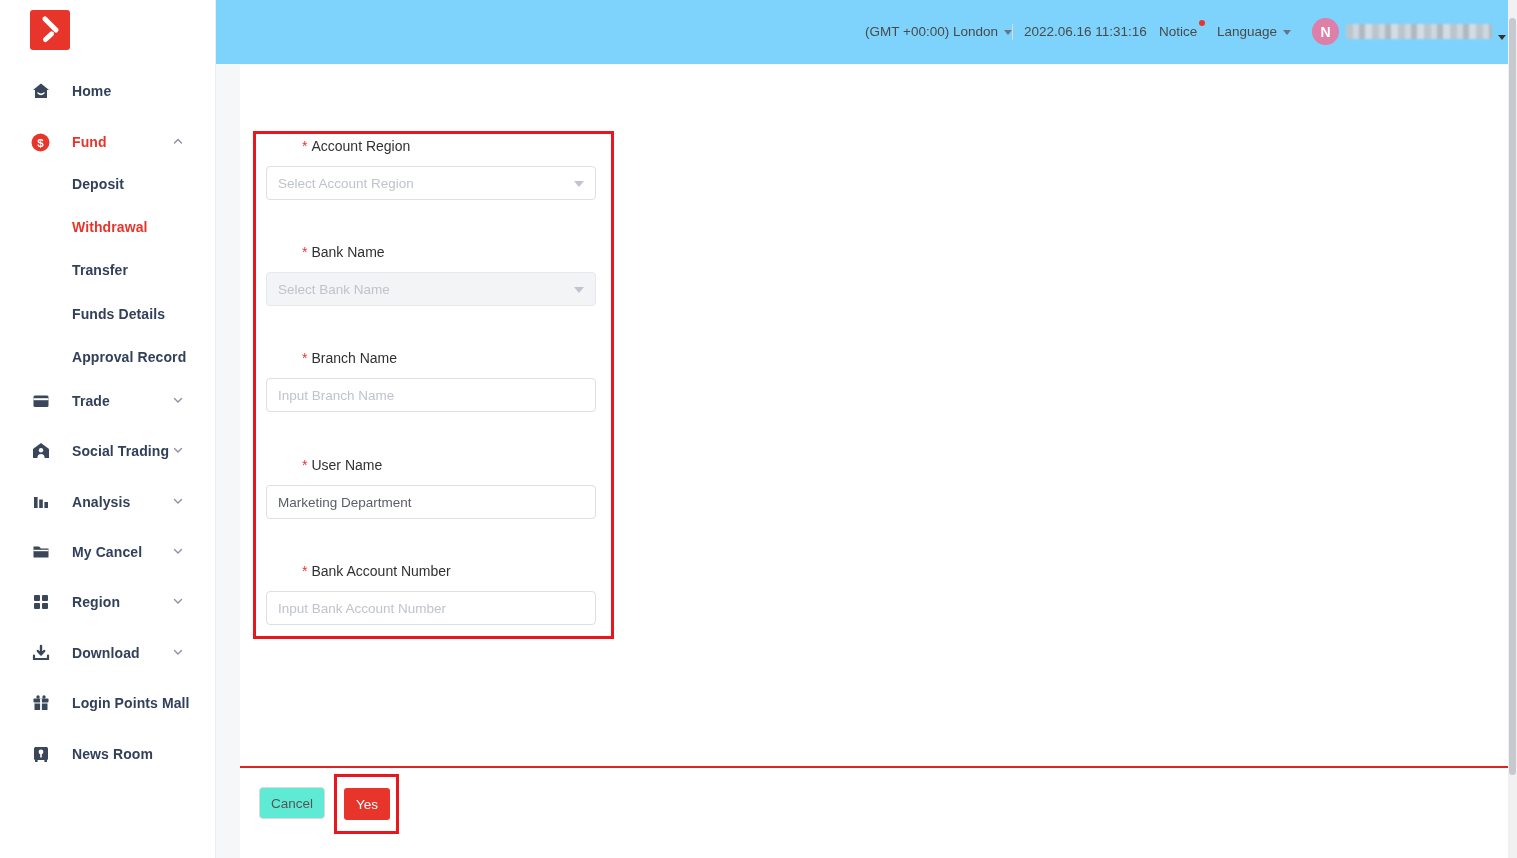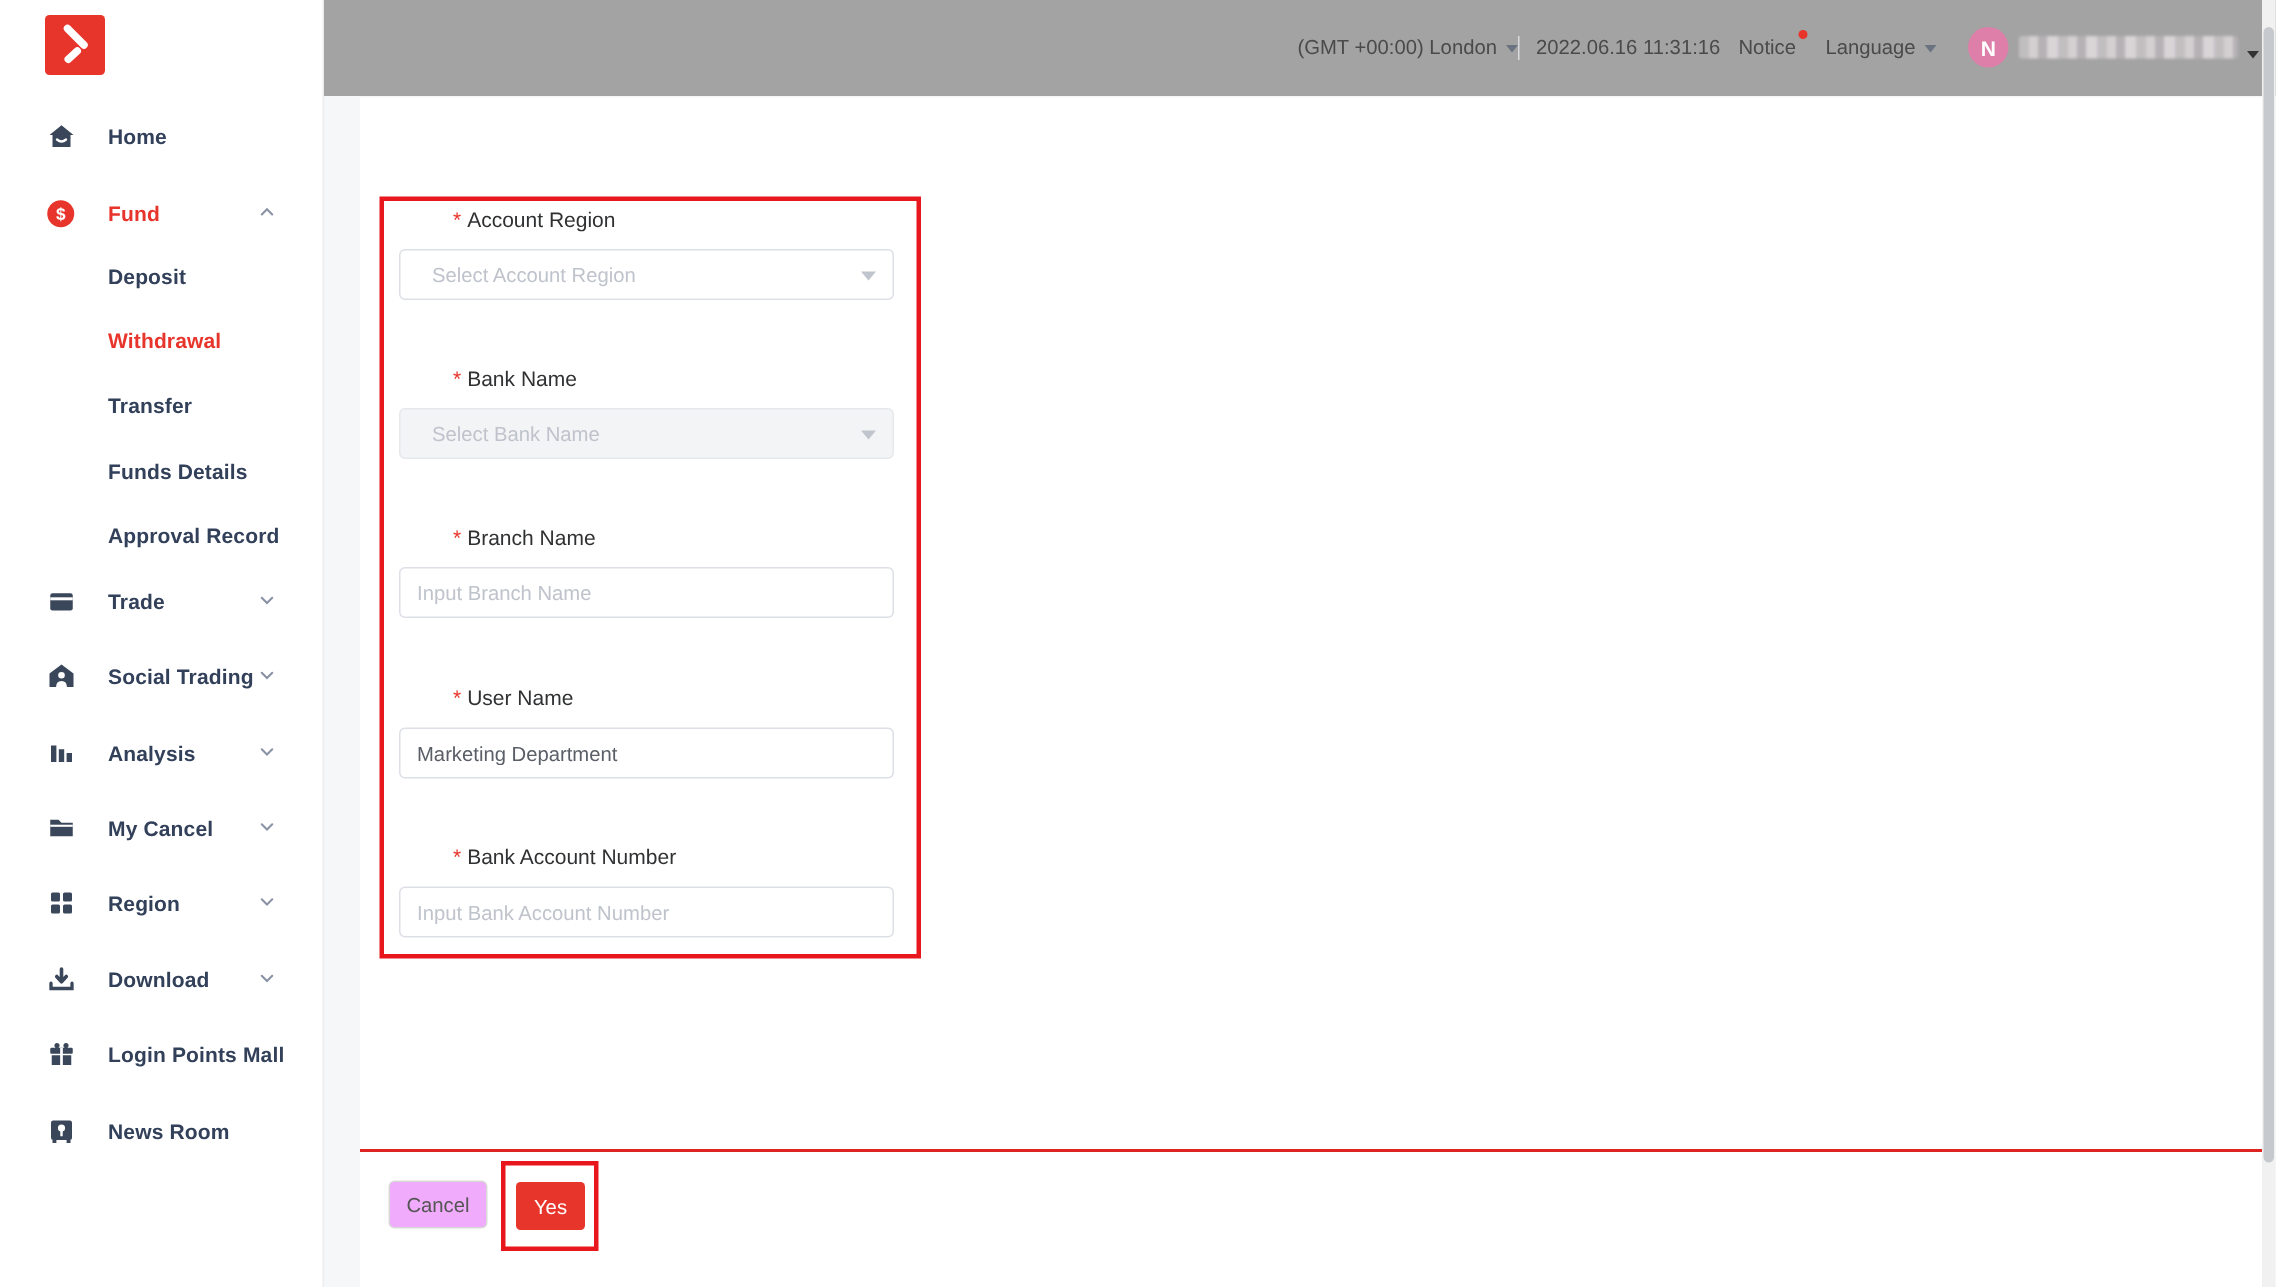--- a/index.html
+++ b/index.html
@@ -14,54 +14,54 @@
   
   #logo { left:30px; top:10px; width:40px; height:40px; background:#e8352c; border-radius:3px; }
   .nav-row { position:absolute; left:0; width:216px; height:26px; display:flex; align-items:center; cursor:pointer; }
   .nav-ic { position:absolute; left:31px; width:19px; height:19px; display:flex; align-items:center; justify-content:center; }
   .nav-lb { position:absolute; left:72px; font-size:14px; font-weight:700; color:#32405a; letter-spacing:.1px; white-space:nowrap; }
   .nav-lb.red { color:#e8352c; }
   .nav-chev { position:absolute; left:172px; width:14px; height:14px; color:#8a93a5; }
   .sub .nav-lb { font-weight:700; }
 
   
-  #header { left:216px; top:0; width:1301px; height:64px; background:#a3a3a3; z-index:2; }
+  #header { left:216px; top:0; width:1301px; height:64px; background:#7dd3fc; z-index:2; }
   .hitem { position:absolute; top:24px; font-size:13.5px; color:#4a4a4a; white-space:nowrap; cursor:pointer; }
   .hdiv { position:absolute; top:24px; width:1px; height:16px; background:#d8dadd; }
   .caret-dn { display:inline-block; width:0; height:0; border-left:4.5px solid transparent; border-right:4.5px solid transparent; border-top:5.5px solid #6b7280; margin-left:6px; vertical-align:middle; }
   #notice-dot { position:absolute; top:-4px; right:-8px; width:6px; height:6px; border-radius:50%; background:#e8352c; }
   #avatar { left:1096px; top:18px; width:27px; height:27px; border-radius:50%; background:#dd7fa8; color:#fff; font-size:14px; font-weight:700; display:flex; align-items:center; justify-content:center; cursor:pointer; }
   #user-redacted { left:1130px; top:24px; width:146px; height:15px; border-radius:2px; cursor:pointer;
      background:repeating-linear-gradient(90deg,#c7c3c6 0 7px,#ddd8da 7px 13px,#b9b4b8 13px 19px,#e3dee1 19px 26px);
      filter:blur(1.2px); opacity:.85; }
   #user-caret { left:1282px; top:28px; }
 
   
   #card-head { left:0; top:0; width:1269px; height:48px; border-bottom:1px solid #ececec; display:flex; align-items:center; }
   #back-icon { margin-left:27px; width:16px; height:16px; cursor:pointer; }
   #page-title { margin-left:10px; font-size:15px; color:#333; font-weight:500; }
 
   
   .field { position:absolute; left:26px; width:330px; }
   .flabel { font-size:14px; color:#303133; font-weight:500; margin-bottom:12px; white-space:nowrap;margin-left:36px; }
   .req { color:#e8352c; margin-right:4px; font-size:14px; }
   .ctrl { position:relative; width:330px; height:34px; border:1px solid #dcdfe6; border-radius:4px; background:#fff; display:flex; align-items:center; padding:0 30px 0 11px; font-size:13.5px; cursor:pointer; }
-  .ctrl .ph { color:#bfc3cb;margin-left:10px; }
+  .ctrl .ph { color:#bfc3cb; }
   .ctrl.disabled { background:#f3f4f6; border-color:#e6e8ec; cursor:not-allowed; }
   .sel-caret { position:absolute; right:11px; top:14px; width:0; height:0; border-left:5px solid transparent; border-right:5px solid transparent; border-top:6px solid #c0c4cc; }
   input.ctrl { cursor:text; padding:0 11px; color:#5a5e66; outline:none; font-family:"Liberation Sans", sans-serif; }
   input.ctrl::placeholder { color:#bfc3cb; }
 
   
   #anno-form { left:13px; top:66px; width:361px; height:508px; border:3.5px solid #e8171e; z-index:5; pointer-events:none; }
   #anno-yes { left:94px; top:709px; width:65px; height:60px; border:3.5px solid #e8171e; z-index:5; pointer-events:none; }
   #footer-line { left:0; top:701px; width:1269px; height:2px; background:#dd2420; }
 
   
-  #cancel-btn { left:19px; top:722px; width:66px; height:32px; background:#f0abfc; border:1px solid #d9d9d9; border-radius:4px; font-size:13.5px; color:#555; display:flex; align-items:center; justify-content:center; cursor:pointer; }
+  #cancel-btn { left:19px; top:722px; width:66px; height:32px; background:#5eead4; border:1px solid #d9d9d9; border-radius:4px; font-size:13.5px; color:#555; display:flex; align-items:center; justify-content:center; cursor:pointer; }
   #yes-btn { left:104px; top:723px; width:46px; height:32px; background:#e8352c; border-radius:3px; font-size:13.5px; color:#fff; display:flex; align-items:center; justify-content:center; cursor:pointer; }
 
   
   #scrollbar { left:1508px; top:0; width:9px; height:858px; background:#f1f1f1; z-index:6; }
   #scroll-thumb { position:absolute; left:1px; top:18px; width:7px; height:757px; background:#c6c9cd; border-radius:4px; cursor:grab; }
 
   svg { display:block; }
 </style>
 </head>
 <body>

